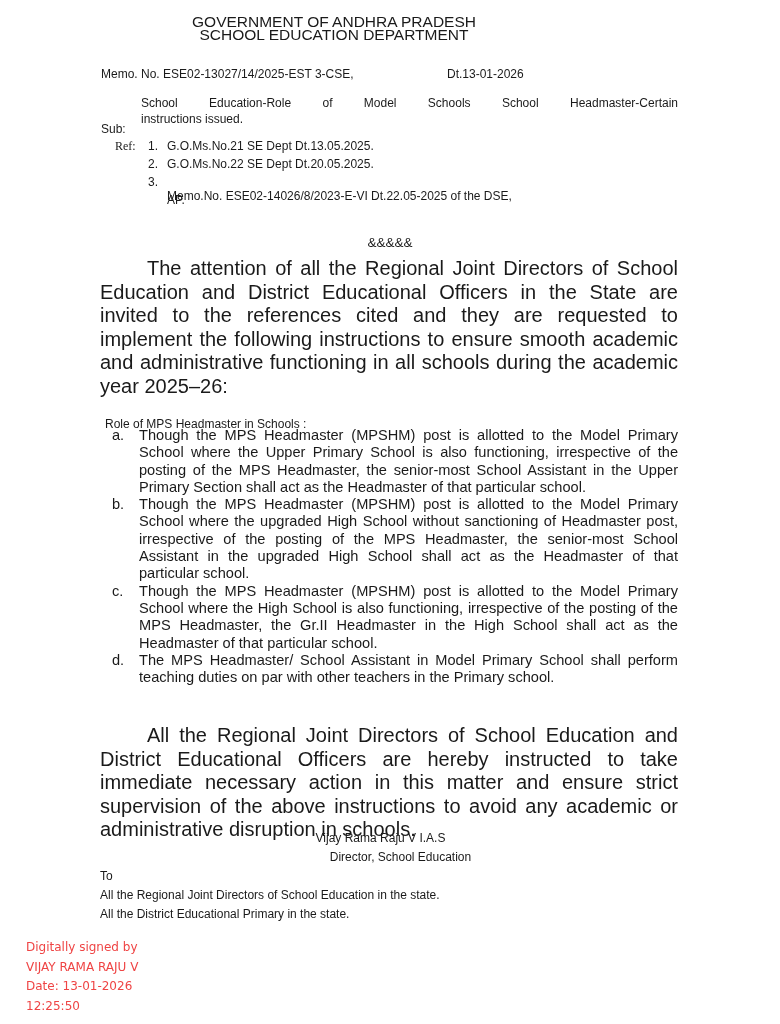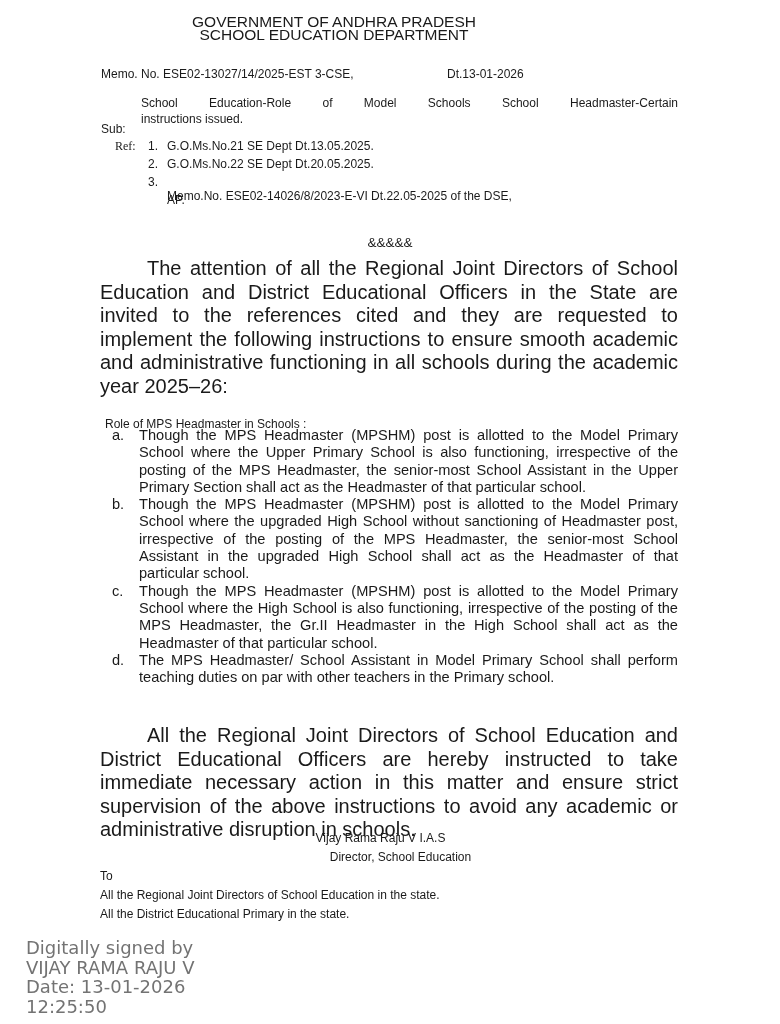--- a/index.html
+++ b/index.html
@@ -8,21 +8,21 @@
     font-family: "Liberation Sans", sans-serif; color: #1a1a1a;
   }
   .abs { position: absolute; white-space: nowrap; }
   .hdr { font-size: 15.5px; left: 0; width: 668px; text-align: center; line-height: 18px; }
   .line { font-size: 12px; line-height: 17px; }
   .para { position: absolute; left: 100px; width: 578px; font-size: 20px; line-height: 23.5px; text-align: justify; }
   .para .indent { display: inline-block; width: 47px; }
   .list { position: absolute; left: 112px; width: 566px; font-size: 14.6px; line-height: 17.3px; }
   .li { position: relative; padding-left: 27px; text-align: justify; }
   .li .mk { position: absolute; left: 0; top: 0; }
-  .sig { font-family: "DejaVu Sans", sans-serif; font-size: 18px; line-height: 19.5px; color: #737373; }
+  .sig { font-family: "DejaVu Sans", sans-serif; font-size: 12px; line-height: 19.5px; color: #ef4444; }
 </style>
 </head>
 <body>
 
 <div class="abs hdr" style="top:13px;">GOVERNMENT OF ANDHRA PRADESH</div>
 <div class="abs hdr" style="top:26px;">SCHOOL EDUCATION DEPARTMENT</div>
 
 <div class="abs line" style="top:66px; left:101px;">Memo. No. ESE02-13027/14/2025-EST 3-CSE,</div>
 <div class="abs line" style="top:66px; left:447px;">Dt.13-01-2026</div>
 

